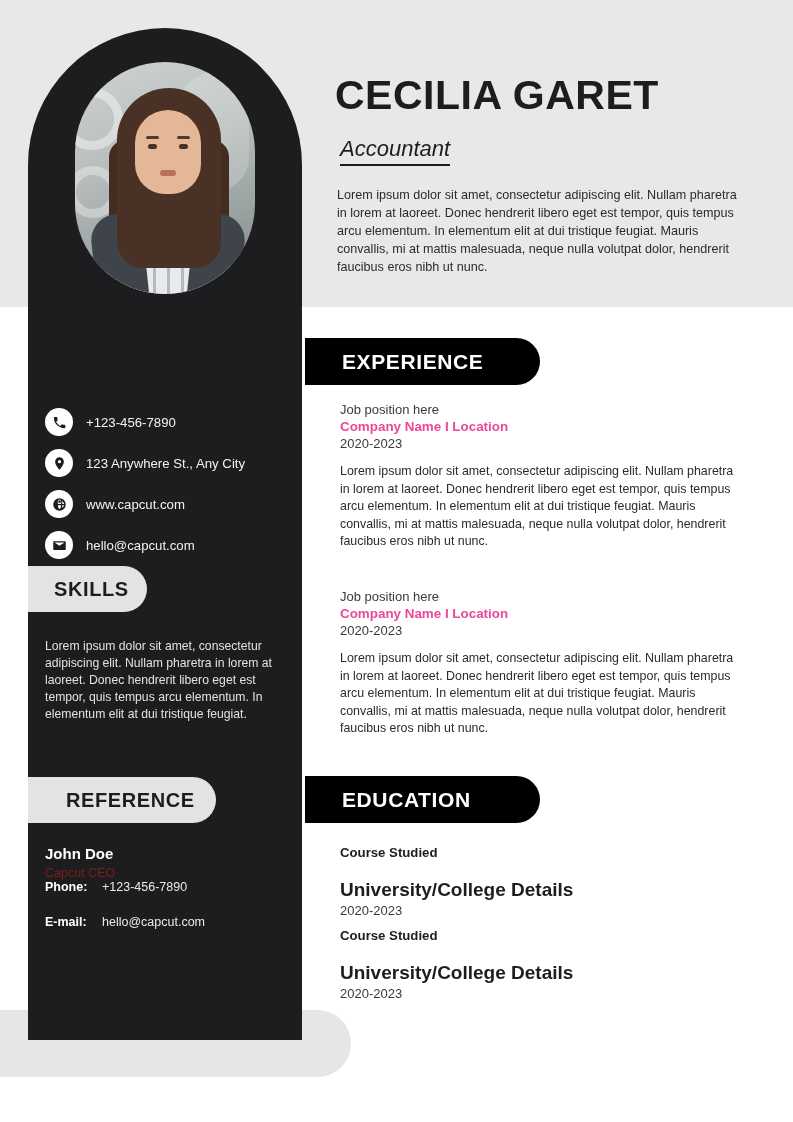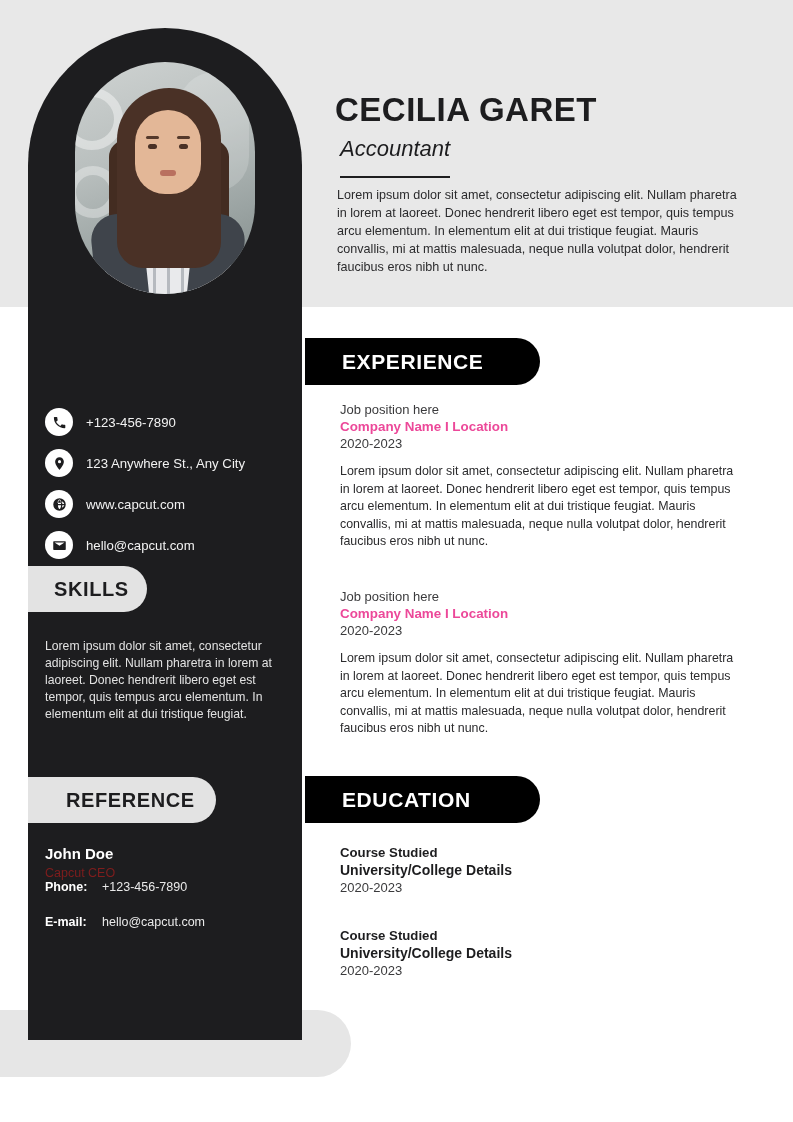--- a/index.html
+++ b/index.html
@@ -129,28 +129,28 @@
   }
   .ph-jacket-r {
     position: absolute; left: 116px; top: 152px;
     width: 52px; height: 84px;
     background: #3f444b; border-radius: 6px 26px 0 0;
     transform: rotate(6deg);
   }
 
   
   .name {
-    position: absolute; left: 335px; top: 91px;
-    font-size: 33px; font-weight: 700; letter-spacing: 0.5px;
+    position: absolute; left: 335px; top: 72px;
+    font-size: 41px; font-weight: 700; letter-spacing: 0.5px;
     color: #1d1d1f;
   }
   .role-wrap {
     position: absolute; left: 340px; top: 136px;
     border-bottom: 2px solid #1d1d1f;
-    padding-bottom: 14px;
+    padding-bottom: 2px;
   }
   .role {
     font-size: 22px; font-style: italic; color: #1d1d1f; font-weight: 400;
   }
   .summary {
     position: absolute; left: 337px; top: 186px;
     width: 400px;
     font-size: 12.6px; line-height: 18px; color: #2b2b2d;
   }
 
@@ -214,21 +214,21 @@
 
   
   .exp-block { position: absolute; left: 340px; width: 400px; }
   .job-pos { font-size: 13px; color: #3a3a3c; }
   .job-company { font-size: 13.4px; font-weight: 700; color: #ec4899; margin-top: 2px; }
   .job-dates { font-size: 13px; color: #3a3a3c; margin-top: 2px; }
   .job-desc { font-size: 12.4px; line-height: 17.5px; color: #2b2b2d; margin-top: 12px; }
 
   .edu-block { position: absolute; left: 340px; width: 400px; }
   .edu-course { font-size: 13.2px; font-weight: 700; color: #1d1d1f; }
-  .edu-school { font-size: 14px; font-weight: 700; color: #1d1d1f; margin-top: 2px; }
+  .edu-school { font-size: 19px; font-weight: 700; color: #1d1d1f; margin-top: 19px; }
   .edu-dates { font-size: 13px; color: #3a3a3c; margin-top: 2px; }
 </style>
 </head>
 <body>
 
 <div class="page">
 
   <div class="top-band"></div>
   <div class="bottom-shape"></div>
   <div class="left-col"></div>

